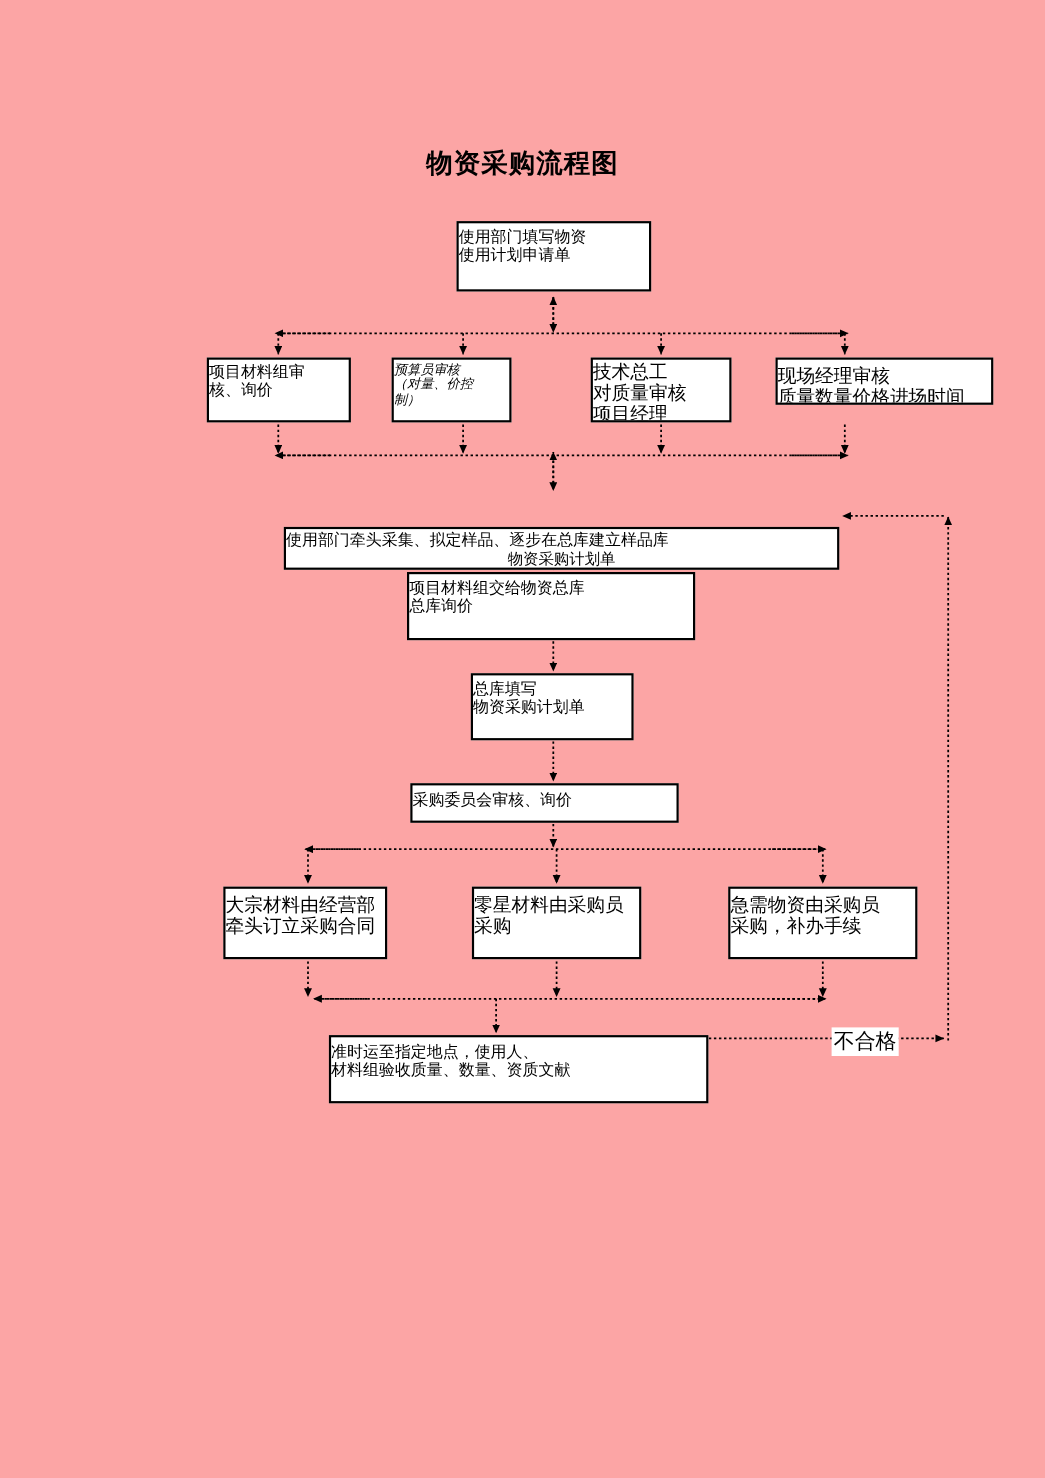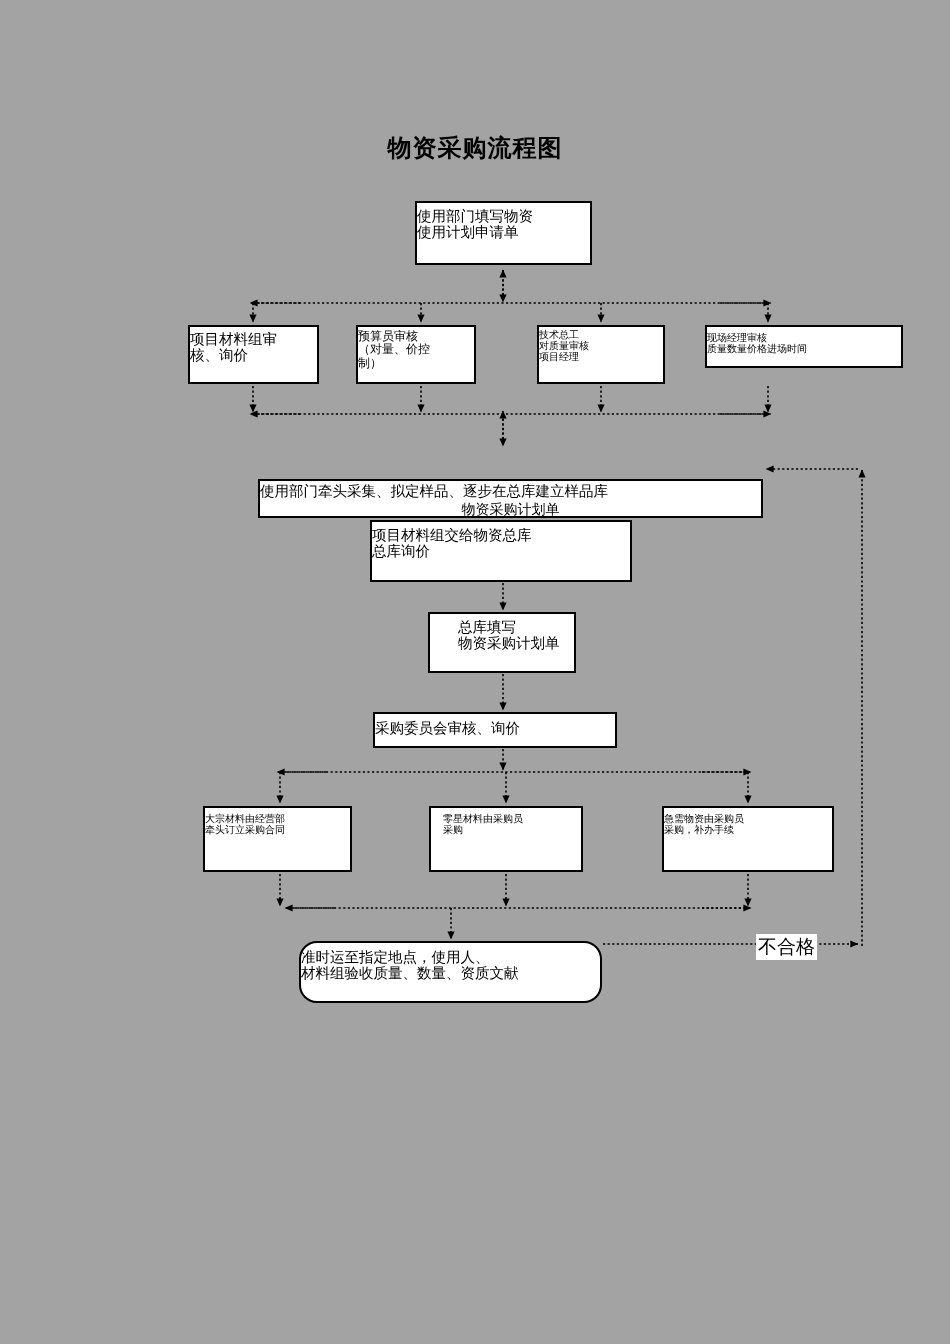--- a/index.html
+++ b/index.html
@@ -9,21 +9,21 @@
     background: #ffffff;
   }
   body {
     font-family: "Liberation Serif", "DejaVu Serif", serif;
     color: #000000;
   }
   #page {
     position: relative;
     width: 950px;
     height: 1344px;
-    background: #a3a3a3;
+    background: #fca5a5;
     overflow: hidden;
   }
   #diagram-svg {
     position: absolute;
     left: 0;
     top: 0;
     width: 950px;
     height: 1344px;
   }
   .doc-title {
@@ -49,21 +49,21 @@
   .node-text {
     position: absolute;
     left: 0;
     width: 100%;
     text-align: left;
     line-height: 1.12;
     font-family: "Liberation Serif", "DejaVu Serif", serif;
     white-space: pre-line;
   }
   .node-text.t14 { font-size: 14.5px; }
-  .node-text.t13 { font-size: 10px; }
+  .node-text.t13 { font-size: 17px; }
   .node-text.t12 { font-size: 12px; }
   .ghost-text {
     position: absolute;
     left: 0;
     width: 100%;
     text-align: center;
     font-size: 14px;
     line-height: 1.1;
     font-family: "Liberation Serif", "DejaVu Serif", serif;
     white-space: nowrap;
@@ -151,21 +151,21 @@
   <div class="node" style="left:415px; top:201px; width:177px; height:64px;">
     <div class="node-text t14" style="top:5px;">使用部门填写物资
 使用计划申请单</div>
   </div>
 
   <div class="node" style="left:188px; top:325px; width:131px; height:59px;">
     <div class="node-text t14" style="top:4px;">项目材料组审
 核、询价</div>
   </div>
 
-  <div class="node" style="left:356px; top:325px; width:120px; height:59px;">
+  <div class="node" style="left:356px; top:325px; width:109px; height:59px;font-style:italic;">
     <div class="node-text t12" style="top:3px;">预算员审核
 （对量、价控
 制）</div>
   </div>
 
   <div class="node" style="left:537px; top:325px; width:128px; height:59px;">
     <div class="node-text t13" style="top:2px;">技术总工
 对质量审核
 项目经理</div>
   </div>
@@ -179,43 +179,43 @@
     <div class="node-text t14" style="top:2px;">使用部门牵头采集、拟定样品、逐步在总库建立样品库</div>
     <div class="ghost-text" style="top:21px;">物资采购计划单</div>
   </div>
 
   <div class="node" style="left:370px; top:520px; width:262px; height:62px;">
     <div class="node-text t14" style="top:5px;">项目材料组交给物资总库
 总库询价</div>
   </div>
 
   <div class="node" style="left:428px; top:612px; width:148px; height:61px;">
-    <div class="node-text t14" style="top:5px;margin-left:28px;">总库填写
+    <div class="node-text t14" style="top:5px;">总库填写
 物资采购计划单</div>
   </div>
 
   <div class="node" style="left:373px; top:712px; width:244px; height:36px;">
     <div class="node-text t14" style="top:6px;">采购委员会审核、询价</div>
   </div>
 
   <div class="node" style="left:203px; top:806px; width:149px; height:66px;">
     <div class="node-text t13" style="top:5px;">大宗材料由经营部
 牵头订立采购合同</div>
   </div>
 
   <div class="node" style="left:429px; top:806px; width:154px; height:66px;">
-    <div class="node-text t13" style="top:5px;padding-left:12px;">零星材料由采购员
+    <div class="node-text t13" style="top:5px;">零星材料由采购员
 采购</div>
   </div>
 
   <div class="node" style="left:662px; top:806px; width:172px; height:66px;">
     <div class="node-text t13" style="top:5px;">急需物资由采购员
 采购，补办手续</div>
   </div>
 
-  <div class="node" style="left:299px; top:941px; width:303px; height:62px;border-radius:18px;">
+  <div class="node" style="left:299px; top:941px; width:345px; height:62px;">
     <div class="node-text t14" style="top:6px;">准时运至指定地点，使用人、
 材料组验收质量、数量、资质文献</div>
   </div>
 
   <div class="edge-label" style="left:722px; top:934px;margin-left:34px;">不合格</div>
 
 </div>
 
 </body></html>

